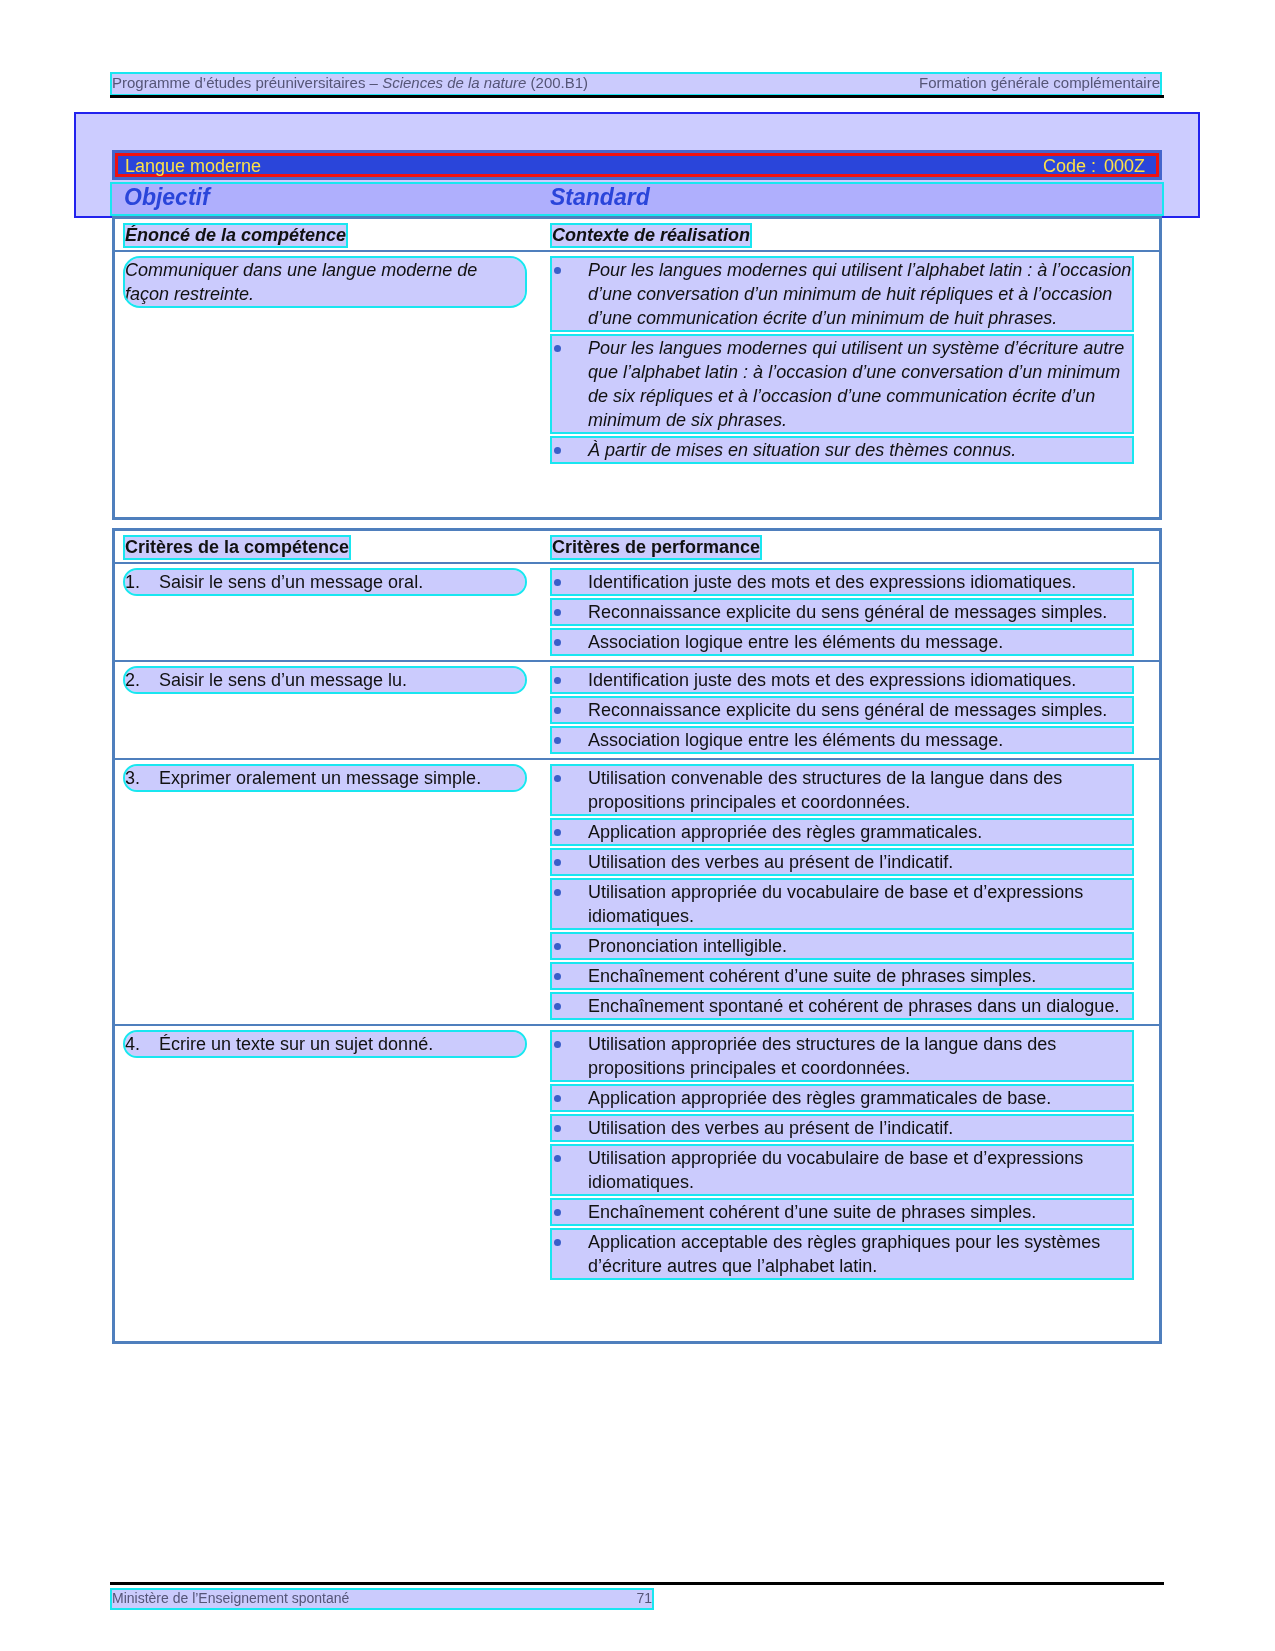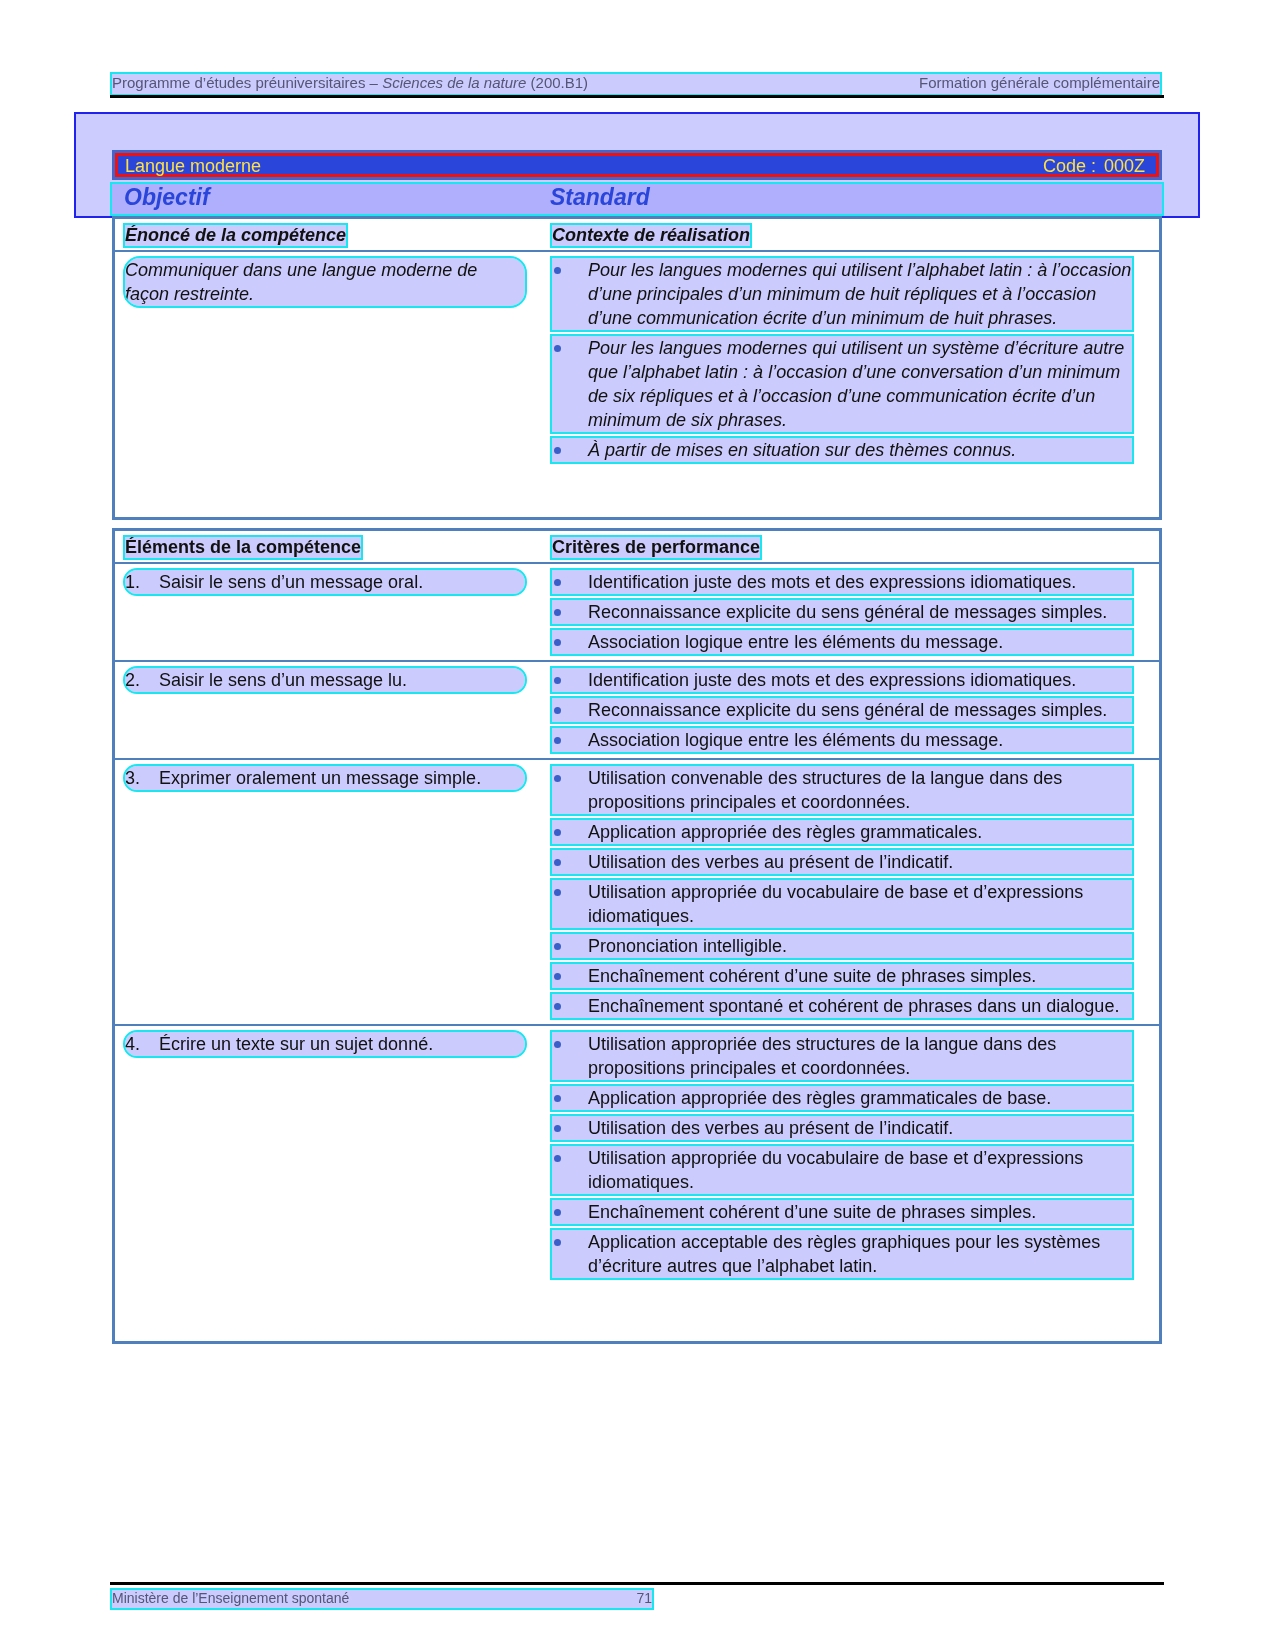--- a/index.html
+++ b/index.html
@@ -81,30 +81,30 @@
 </div>
 
 <div id="table-1" class="tbl">
   <div class="hdr">
     <span class="c1 hl">Énoncé de la compétence</span>
     <span class="c2 hl">Contexte de réalisation</span>
   </div>
   <div class="row">
     <div class="left hl">Communiquer dans une langue moderne de façon restreinte.</div>
     <div class="right">
-      <div class="bullet hl"><span class="dot"></span><span>Pour les langues modernes qui utilisent l’alphabet latin : à l’occasion d’une principales d’un minimum de huit répliques et à l’occasion d’une communication écrite d’un minimum de huit phrases.</span></div>
+      <div class="bullet hl"><span class="dot"></span><span>Pour les langues modernes qui utilisent l’alphabet latin : à l’occasion d’une conversation d’un minimum de huit répliques et à l’occasion d’une communication écrite d’un minimum de huit phrases.</span></div>
       <div class="bullet hl"><span class="dot"></span><span>Pour les langues modernes qui utilisent un système d’écriture autre que l’alphabet latin : à l’occasion d’une conversation d’un minimum de six répliques et à l’occasion d’une communication écrite d’un minimum de six phrases.</span></div>
       <div class="bullet hl"><span class="dot"></span><span>À partir de mises en situation sur des thèmes connus.</span></div>
     </div>
   </div>
 </div>
 
 <div id="table-2" class="tbl">
   <div class="hdr">
-    <span class="c1 hl">Éléments de la compétence</span>
+    <span class="c1 hl">Critères de la compétence</span>
     <span class="c2 hl">Critères de performance</span>
   </div>
   <div id="t2-rows">
       <div class="row">
         <div class="left hl"><span class="num">1.</span><span>Saisir le sens d’un message oral.</span></div>
         <div class="right">
           <div class="bullet hl"><span class="dot"></span><span>Identification juste des mots et des expressions idiomatiques.</span></div>
           <div class="bullet hl"><span class="dot"></span><span>Reconnaissance explicite du sens général de messages simples.</span></div>
           <div class="bullet hl"><span class="dot"></span><span>Association logique entre les éléments du message.</span></div>
         </div>

